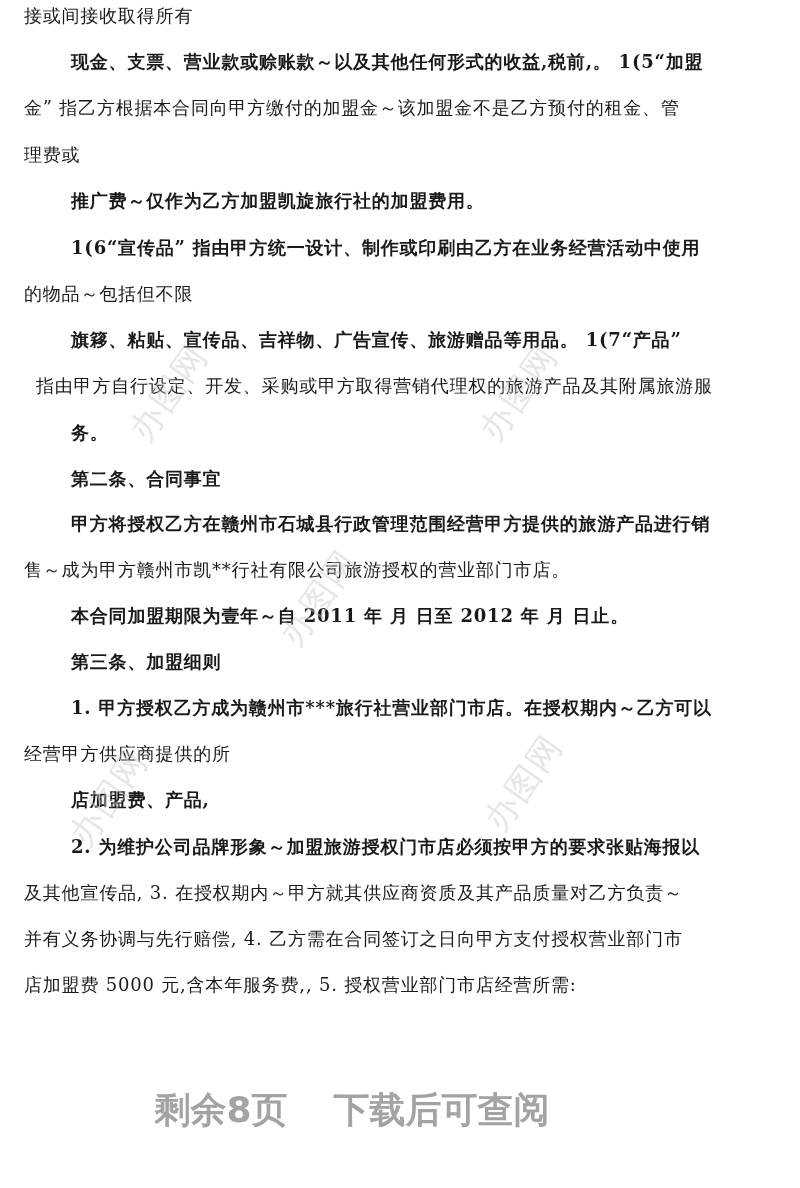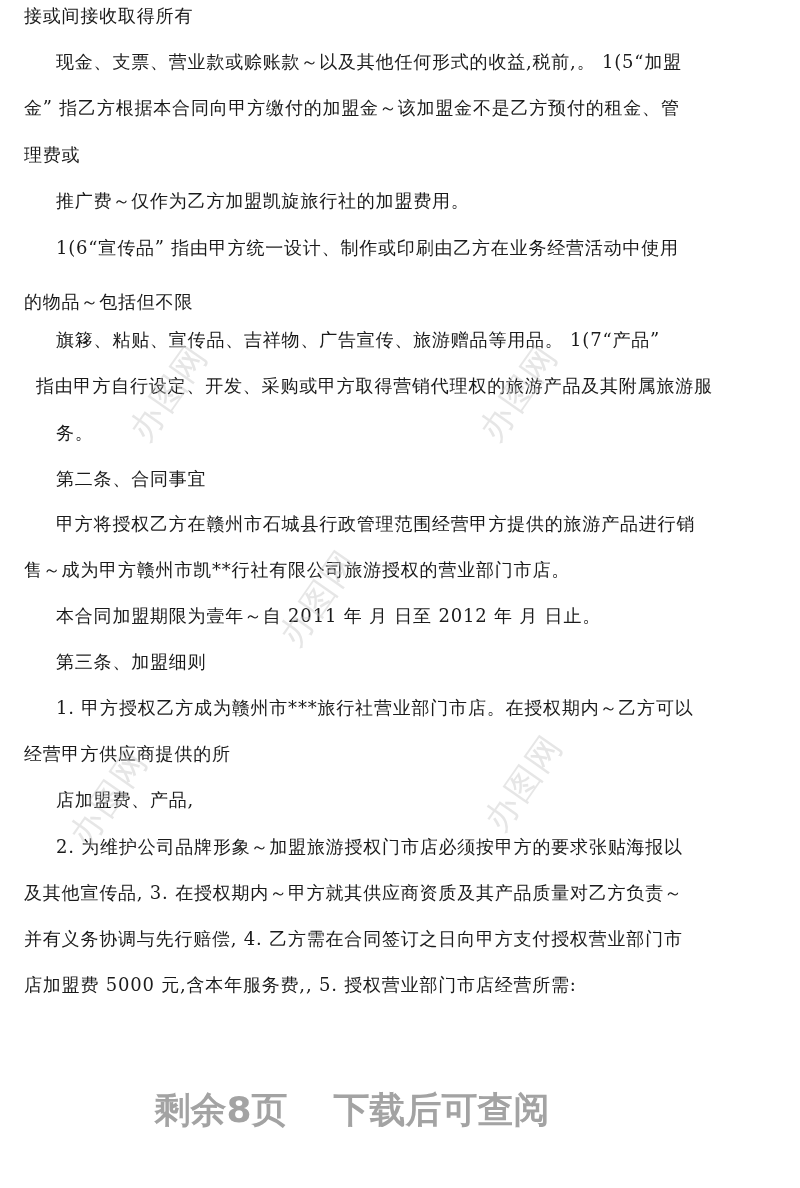--- a/index.html
+++ b/index.html
@@ -24,21 +24,22 @@
     }
     .line {
       position: absolute;
       left: 24px;
       font-size: 18px;
       line-height: 24px;
       white-space: nowrap;
       letter-spacing: 0.8px;
     }
     .line.indent {
-      left: 56px;
+      left: 71px;
+      font-weight: bold;
     }
     .watermark {
       position: absolute;
       font-family: "DejaVu Sans", "Liberation Sans", sans-serif;
       font-size: 34px;
       color: rgba(200, 200, 200, 0.45);
       transform: rotate(-55deg);
       transform-origin: center center;
       white-space: nowrap;
       pointer-events: none;
@@ -65,21 +66,21 @@
 <body>
 
 <div class="page">
   <div id="lines-container">
       <div class="line" style="top: 4px;">接或间接收取得所有</div>
       <div class="line indent" style="top: 50px;">现金、支票、营业款或赊账款～以及其他任何形式的收益,税前,。 1(5“加盟</div>
       <div class="line" style="top: 96px;">金” 指乙方根据本合同向甲方缴付的加盟金～该加盟金不是乙方预付的租金、管</div>
       <div class="line" style="top: 143px;">理费或</div>
       <div class="line indent" style="top: 189px;">推广费～仅作为乙方加盟凯旋旅行社的加盟费用。</div>
       <div class="line indent" style="top: 236px;">1(6“宣传品” 指由甲方统一设计、制作或印刷由乙方在业务经营活动中使用</div>
-      <div class="line" style="top: 290px; font-family: Liberation Serif, serif;">的物品～包括但不限</div>
+      <div class="line" style="top: 282px; font-family: Liberation Serif, serif;">的物品～包括但不限</div>
       <div class="line indent" style="top: 328px; text-align: center;">旗簃、粘贴、宣传品、吉祥物、广告宣传、旅游赠品等用品。 1(7“产品”</div>
       <div class="line" style="top: 374px; margin-left: 12px;">指由甲方自行设定、开发、采购或甲方取得营销代理权的旅游产品及其附属旅游服</div>
       <div class="line indent" style="top: 421px;">务。</div>
       <div class="line indent" style="top: 467px;">第二条、合同事宜</div>
       <div class="line indent" style="top: 512px;">甲方将授权乙方在赣州市石城县行政管理范围经营甲方提供的旅游产品进行销</div>
       <div class="line" style="top: 558px;">售～成为甲方赣州市凯**行社有限公司旅游授权的营业部门市店。</div>
       <div class="line indent" style="top: 604px;">本合同加盟期限为壹年～自 2011 年 月 日至 2012 年 月 日止。</div>
       <div class="line indent" style="top: 650px;">第三条、加盟细则</div>
       <div class="line indent" style="top: 696px;">1. 甲方授权乙方成为赣州市***旅行社营业部门市店。在授权期内～乙方可以</div>
       <div class="line" style="top: 742px;">经营甲方供应商提供的所</div>

